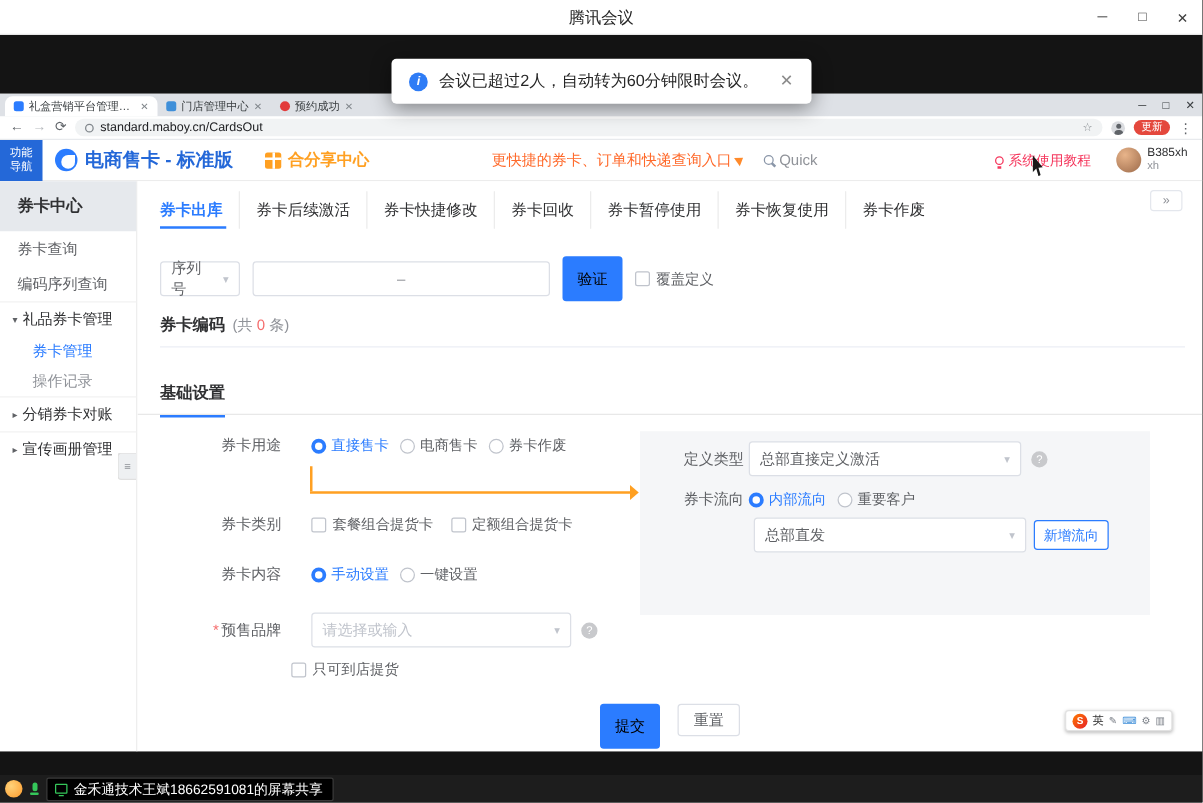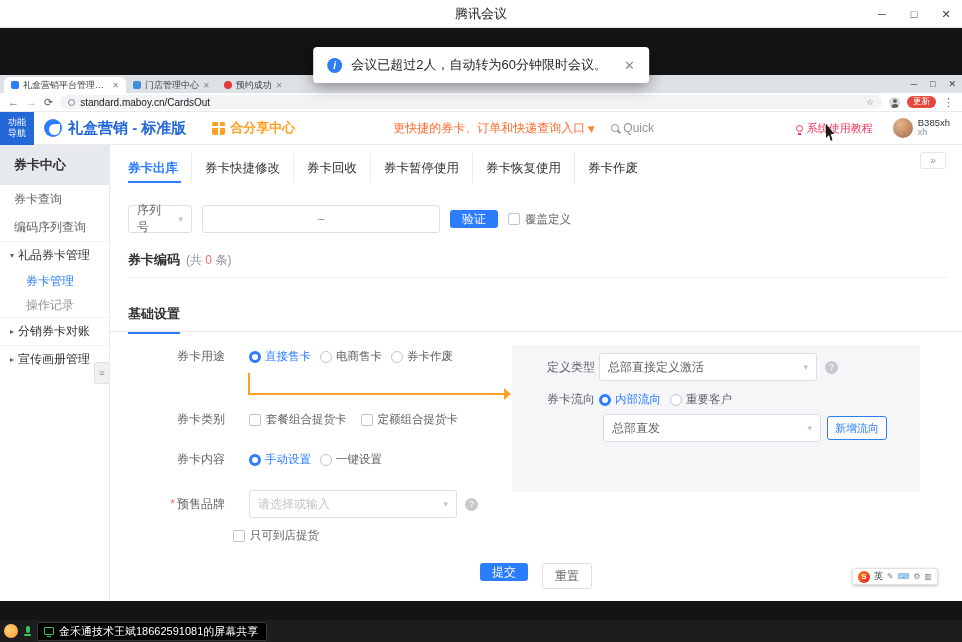--- a/index.html
+++ b/index.html
@@ -89,21 +89,21 @@
   .collapse-btn{position:absolute;top:7px;right:16px;width:26px;height:17px;border:1px solid #e4e7ed;border-radius:3px;display:flex;align-items:center;justify-content:center;font-size:10px;color:#909399;background:#fff}
 
   .search-row{position:absolute;top:60px;left:18px;display:flex;align-items:center;gap:10px}
   .sel{height:28px;border:1px solid #dcdfe6;border-radius:3px;background:#fff;display:flex;align-items:center;justify-content:space-between;padding:0 8px;font-size:12px;color:#606266}
   .sel .caret{color:#c0c4cc;font-size:9px;margin-left:6px}
   .sel.serial{width:64px}
   .sel.w218{width:218px}
   .sel.w208{width:208px}
   .sel .ph{color:#c0c4cc}
   .range-input{width:238px;height:28px;border:1px solid #dcdfe6;border-radius:3px;display:flex;align-items:center;justify-content:center;color:#909399;font-size:12px;background:#fff}
-  .btn-primary{height:18px;padding:0 12px;background:#2b7cff;color:#ffffff;font-size:12px;border-radius:3px;display:flex;align-items:center;border:none}
+  .btn-primary{height:36px;padding:0 12px;background:#2b7cff;color:#000000;font-size:12px;border-radius:3px;display:flex;align-items:center;border:none}
   .chk{width:12px;height:12px;border:1px solid #c0c4cc;border-radius:2px;background:#fff;flex:none}
   .chk-item{display:flex;align-items:center;gap:5px;font-size:11.5px;color:#606266;white-space:nowrap}
 
   .coding-row{position:absolute;top:106px;left:18px;display:flex;align-items:baseline;gap:6px}
   .coding-title{font-size:13px;font-weight:bold;color:#303133}
   .coding-count{font-size:12px;color:#909399}
   .red{color:#f56c6c}
   .divider{position:absolute;height:1px;background:#ebeef5}
   .d1{top:132px;left:18px;right:14px}
   .d2{top:186px;left:0;right:0;background:#e8e8e8}
@@ -202,21 +202,21 @@
         <span class="update-pill">更新</span>
         <span class="menu-dots">⋮</span>
       </div>
 
       <div class="appheader">
         <div class="navbox">
           <span>功能</span>
           <span>导航</span>
         </div>
         <span class="brand-logo"></span>
-        <span class="brand">礼盒营销 - 标准版</span>
+        <span class="brand">电商售卡 - 标准版</span>
         <span class="share-center">
           <span class="gift"></span>
           <span>合分享中心</span>
         </span>
         <span class="promo">
           <span>更快捷的券卡、订单和快递查询入口</span>
           <span class="pointer-icon"></span>
         </span>
         <span class="quick">
           <span class="mag"></span>
@@ -255,20 +255,21 @@
             <span class="tri">▸</span>
             <span>宣传画册管理</span>
           </div>
           <div class="side-handle">≡</div>
         </aside>
 
         <main class="main">
 
           <div class="tabs-row">
             <div class="ctab active">券卡出库</div>
+            <div class="ctab">券卡后续激活</div>
             <div class="ctab">券卡快捷修改</div>
             <div class="ctab">券卡回收</div>
             <div class="ctab">券卡暂停使用</div>
             <div class="ctab">券卡恢复使用</div>
             <div class="ctab">券卡作废</div>
           </div>
           <div class="collapse-btn">»</div>
 
           <div class="search-row">
             <div class="sel serial">

